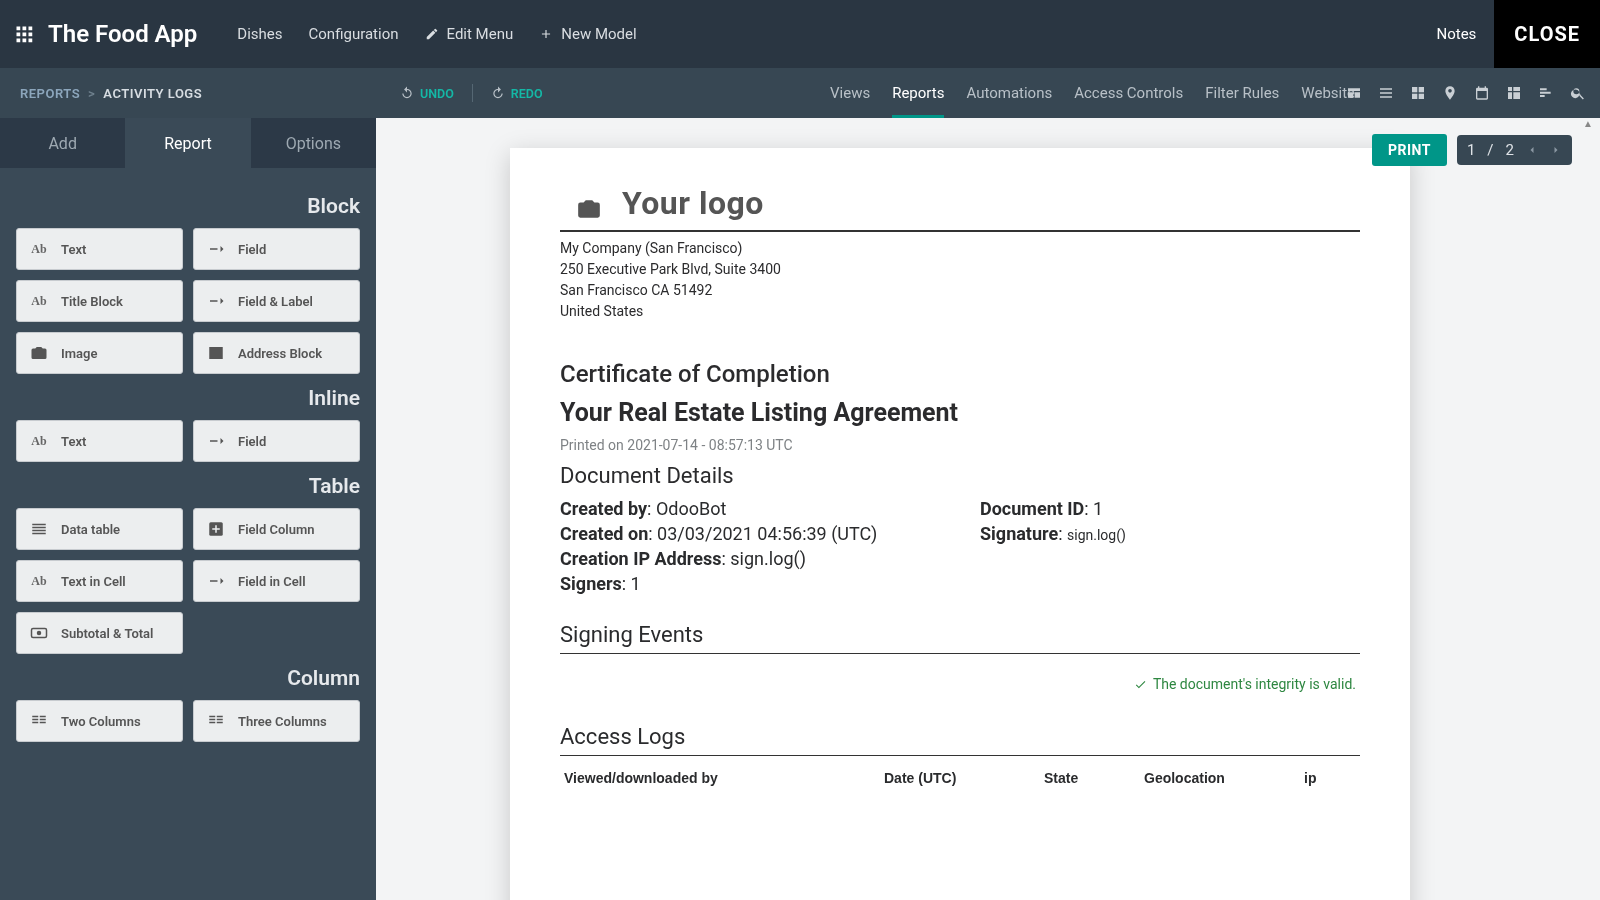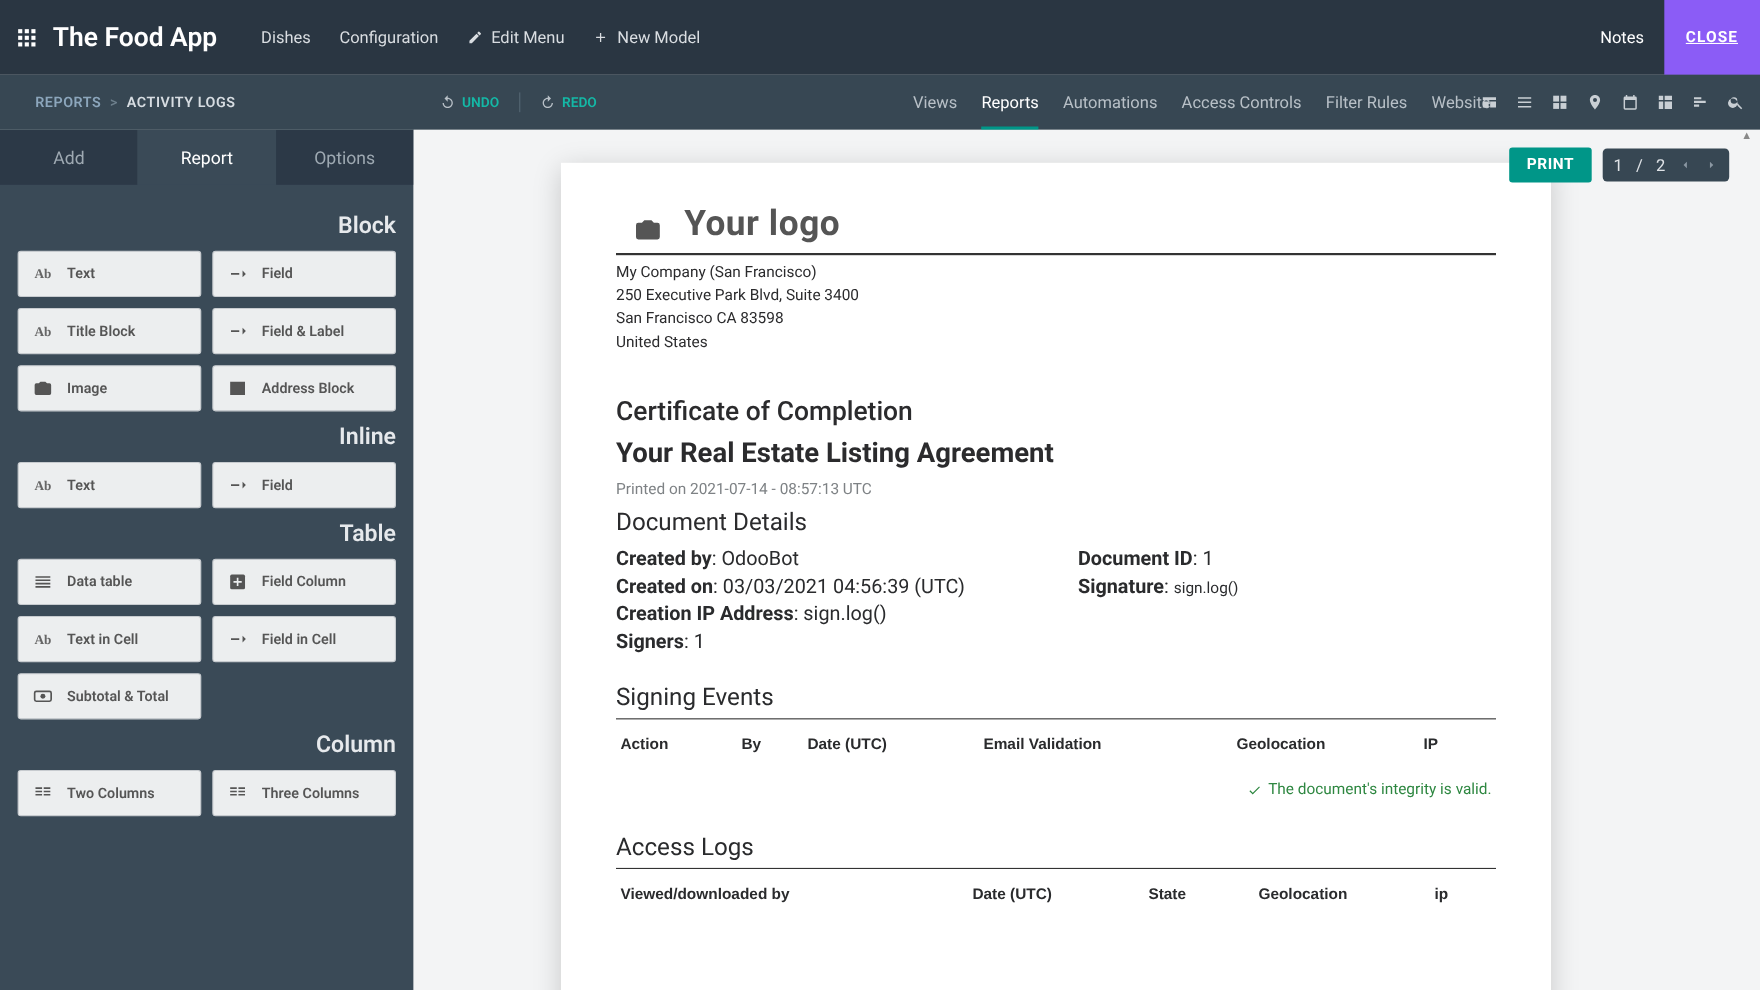--- a/index.html
+++ b/index.html
@@ -9,24 +9,24 @@
 .topnav { height:68px; background:#2a3642; display:flex; align-items:center; color:#fff; }
 .apps-grid { width:48px; display:flex; align-items:center; justify-content:center; cursor:pointer; }
 .apps-grid svg { width:18px; height:18px; fill:#fff; }
 .brand { font-size:24px; font-weight:600; margin-right:40px; }
 .topnav-menu { display:flex; gap:26px; }
 .topnav-menu span { cursor:pointer; font-size:15px; color:#d9dde1; }
 .topnav-menu .menu-item { display:flex; align-items:center; gap:8px; }
 .topnav-menu svg { width:14px; height:14px; fill:#d9dde1; }
 .topnav-right { margin-left:auto; display:flex; align-items:center; height:100%; }
 .notes-link { padding:0 18px; cursor:pointer; font-size:15px; color:#fff; }
-.close-btn { background:#8b5cf6; height:100%; padding:0 20px; display:flex; align-items:center; font-weight:700; letter-spacing:1px; cursor:pointer; font-size:14px;text-decoration:underline; }
-
-
-.subnav { height:50px; background:#374753; display:flex; align-items:center; padding:0 32px; color:#c9cfd4; position:relative; }
+.close-btn { background:#000000; height:100%; padding:0 20px; display:flex; align-items:center; font-weight:700; letter-spacing:1px; cursor:pointer; font-size:20px; }
+
+
+.subnav { height:50px; background:#374753; display:flex; align-items:center; padding:0 20px; color:#c9cfd4; position:relative; }
 .breadcrumb { font-size:13px; font-weight:600; letter-spacing:.5px; display:flex; gap:8px; }
 .breadcrumb .bc1 { color:#8ca6bc; }
 .breadcrumb .sep { color:#6d7f8c; }
 .breadcrumb .bc2 { color:#d7dde2; }
 .undo-redo { position:absolute; left:400px; display:flex; align-items:center; gap:14px; font-size:12.5px; font-weight:600; color:#14b8a6; }
 .undo-redo .grp { display:flex; align-items:center; gap:6px; cursor:pointer; }
 .undo-redo svg { width:14px; height:14px; fill:#b8c0c7; }
 .undo-redo .divider { width:1px; height:18px; background:#556773; margin:0 4px; }
 .subnav-tabs { position:absolute; left:830px; display:flex; gap:22px; height:100%; align-items:center; }
 .subnav-tabs span { cursor:pointer; font-size:15px; color:#b8c0c7; height:100%; display:flex; align-items:center; position:relative; }
@@ -339,21 +339,21 @@
       <div class="logo-row">
         <svg viewBox="0 0 24 24">
             <path d="M12 15a3 3 0 1 0 0-6 3 3 0 0 0 0 6zm8-9h-3l-2-2H9L7 6H4a2 2 0 0 0-2 2v10a2 2 0 0 0 2 2h16a2 2 0 0 0 2-2V8a2 2 0 0 0-2-2z"></path>
           </svg>
         <span class="logo-text">Your logo</span>
       </div>
       <hr>
       <div class="addr">
         <div>My Company (San Francisco)</div>
         <div>250 Executive Park Blvd, Suite 3400</div>
-        <div>San Francisco CA 83598</div>
+        <div>San Francisco CA 51492</div>
         <div>United States</div>
       </div>
 
       <div class="cert-title">Certificate of Completion</div>
       <div class="cert-sub">Your Real Estate Listing Agreement</div>
       <div class="printed">Printed on 2021-07-14 - 08:57:13 UTC</div>
       <div class="sec-head">Document Details</div>
 
       <div class="detail-grid">
         <div><b>Created by</b>: <span>OdooBot</span></div>
@@ -361,32 +361,20 @@
         <div><b>Created on</b>: <span>03/03/2021 04:56:39 (UTC)</span></div>
         <div><b>Signature</b>: <span class="sig-small">sign.log()</span></div>
         <div><b>Creation IP Address</b>: <span>sign.log()</span></div>
         <div></div>
         <div><b>Signers</b>: <span>1</span></div>
         <div></div>
       </div>
 
       <div class="sec-head2">Signing Events</div>
       <hr class="thin">
-      <table class="evt-table">
-        <tbody>
-            <tr>
-          <th style="width:110px">Action</th>
-          <th style="width:60px">By</th>
-          <th style="width:160px">Date (UTC)</th>
-          <th style="width:230px">Email Validation</th>
-          <th style="width:170px">Geolocation</th>
-          <th>IP</th>
-        </tr>
-      </tbody>
-        </table>
       <div class="integrity">
         <svg viewBox="0 0 24 24">
             <path d="M9 16.17 4.83 12l-1.42 1.41L9 19 21 7l-1.41-1.41z"></path>
           </svg>
         <span>The document's integrity is valid.</span>
       </div>
 
       <div class="sec-head2">Access Logs</div>
       <hr class="thin">
       <table class="acc-table">

